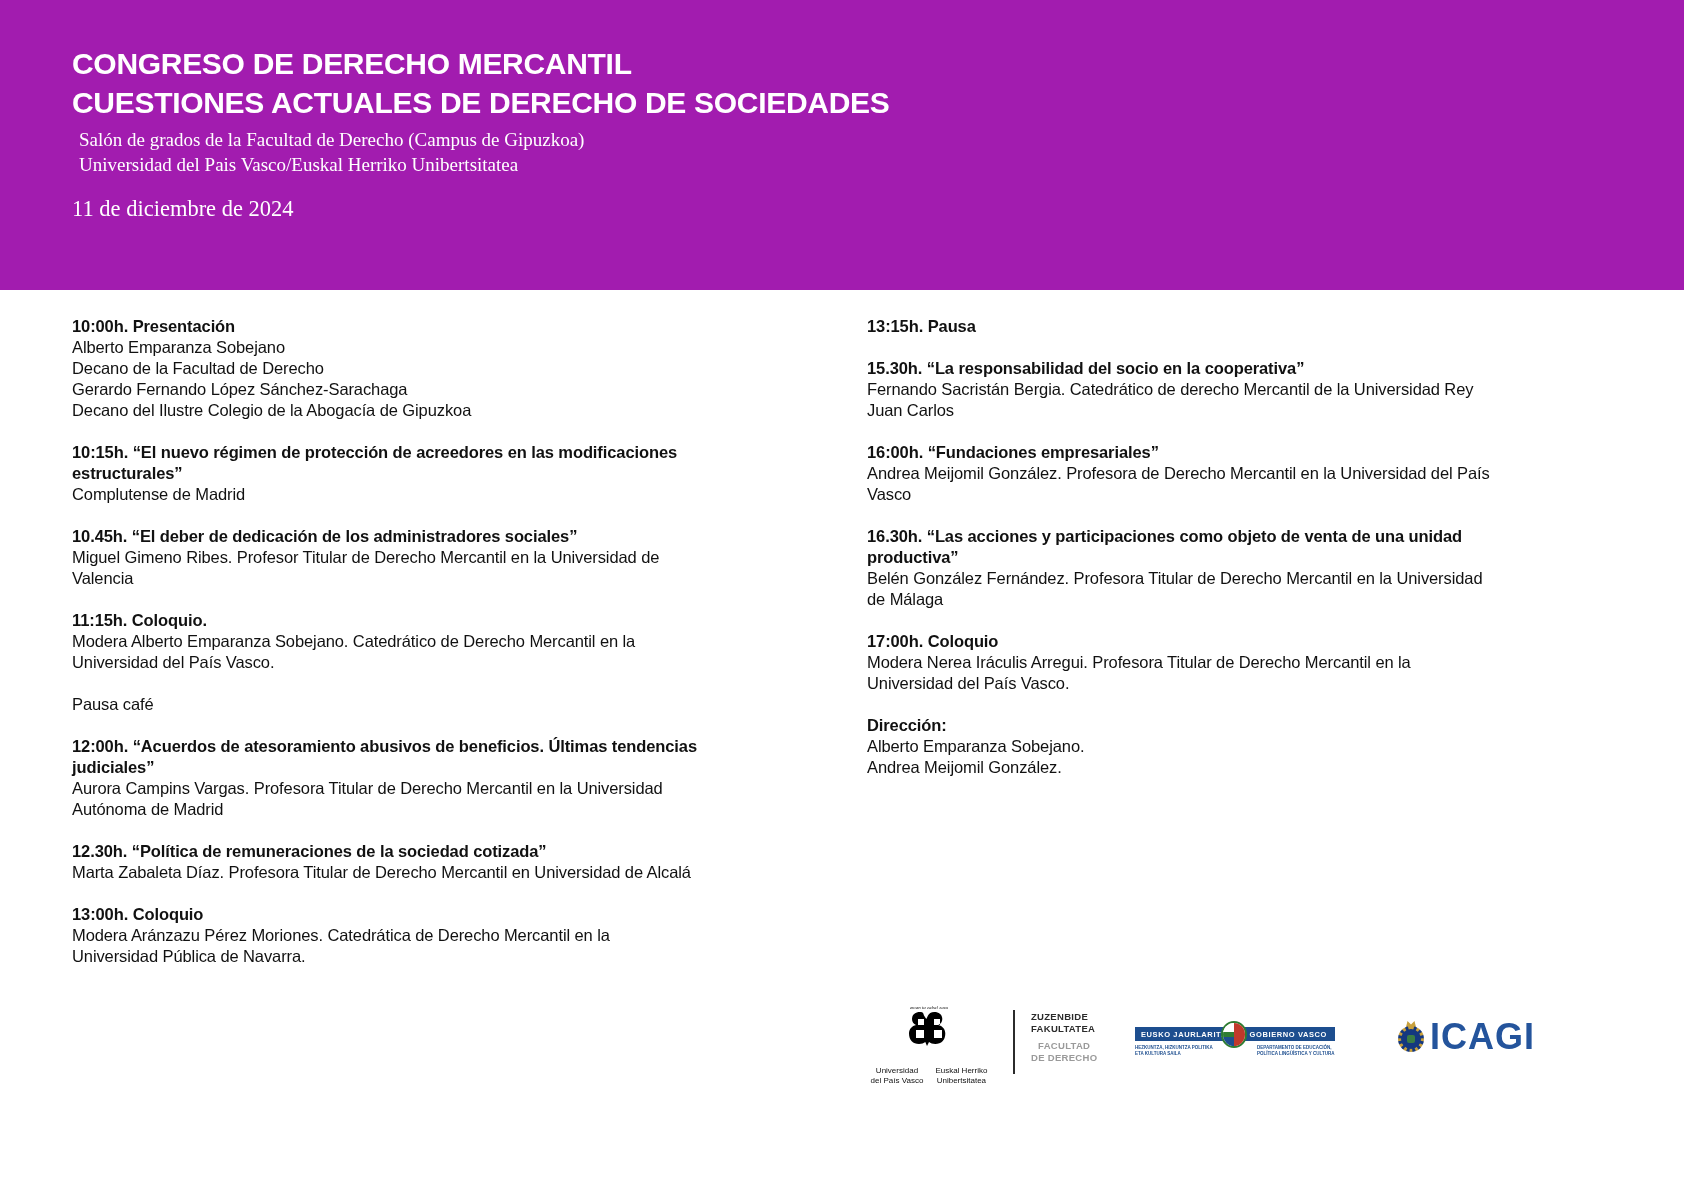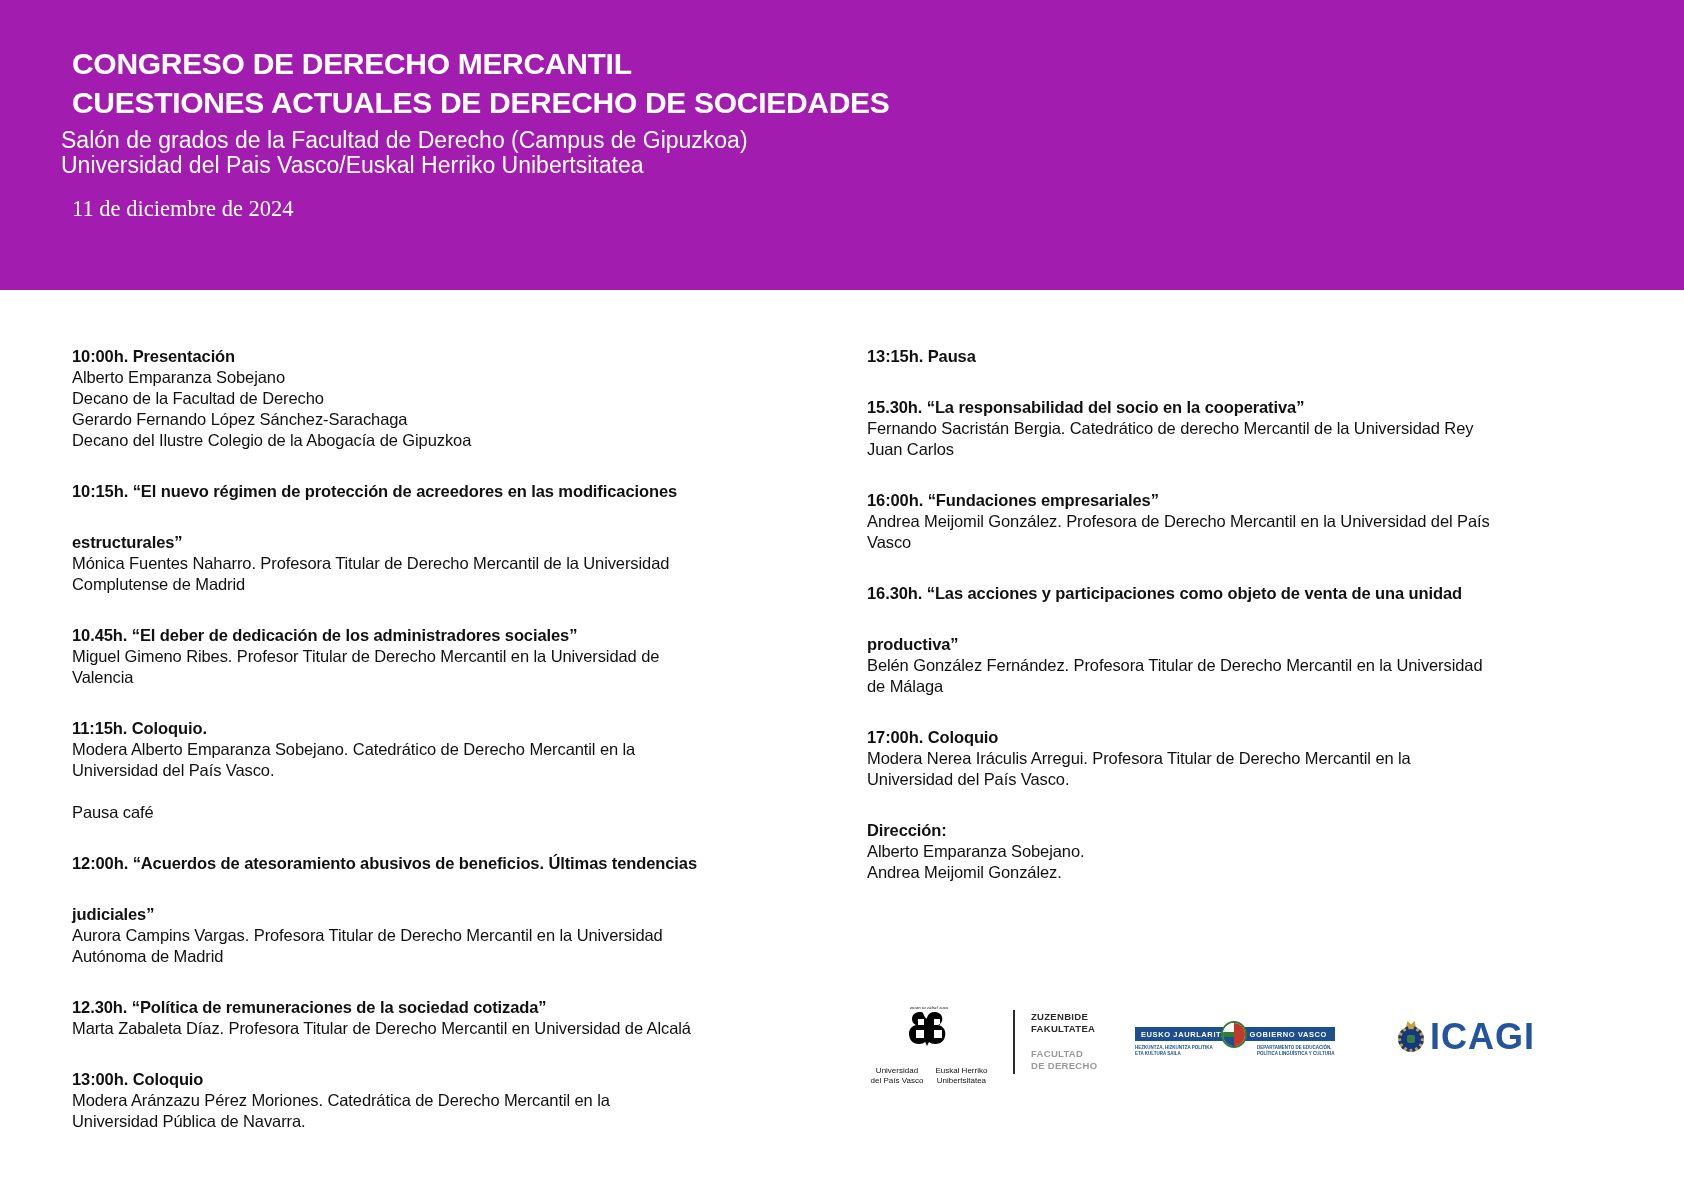--- a/index.html
+++ b/index.html
@@ -3,46 +3,46 @@
 <meta charset="utf-8">
 <style>
   html,body{margin:0;padding:0;background:#ffffff;}
   #page{position:relative;width:1684px;height:1191px;background:#ffffff;overflow:hidden;
         font-family:"Liberation Sans",sans-serif;color:#111;}
 
   
   #banner{position:absolute;left:0;top:0;width:1684px;height:290px;background:#8e1212;color:#fff;}
   #banner .title{position:absolute;left:72px;top:44px;font-weight:700;font-size:30px;line-height:39px;
                  letter-spacing:-0.3px;white-space:nowrap;}
-  #banner .venue{position:absolute;left:61px;top:128px;font-family:Liberation Sans, sans-serif;
-                 font-size:23px;line-height:24.5px;white-space:nowrap;}
+  #banner .venue{position:absolute;left:79px;top:128px;font-family:Liberation Serif, serif;
+                 font-size:19px;line-height:24.5px;white-space:nowrap;}
   #banner .date{position:absolute;left:72px;top:196px;font-family:"Liberation Serif",serif;
                 font-size:22.5px;white-space:nowrap;}
 
   
   .col{position:absolute;top:316px;font-size:16.5px;line-height:21px;letter-spacing:-0.1px;}
   #col-left{left:72px;width:712px;}
   #col-right{left:867px;width:716px;}
   .block{margin:0 0 21px 0;}
   .line{white-space:nowrap;}
-  .line.bold{font-weight:700;margin-top:30px;}
+  .line.bold{font-weight:700;}
 
   
   .fgroup{position:absolute;}
   
   #upv{left:860px;top:1005px;width:138px;text-align:center;}
   #upv .motto{font-size:5px;font-family:"Liberation Serif",serif;font-style:italic;color:#111;line-height:6px;}
   #upv .mark{margin:1px auto 0 auto;display:block;}
   #upv .names{display:flex;justify-content:center;gap:12px;margin-top:18px;font-size:8px;line-height:9.5px;color:#111;}
   
   #logo-divider{left:1013px;top:1010px;width:2px;height:64px;background:#2b2b2b;}
   
   #faculty{left:1031px;top:1011px;font-size:9.5px;line-height:11.5px;letter-spacing:0.3px;}
   #faculty .eu{color:#2b2b2b;font-weight:700;}
-  #faculty .es{color:#9a9a9a;margin-top:14px;font-weight:700;}
+  #faculty .es{color:#9a9a9a;margin-top:6px;font-weight:700;text-align:center;}
   
   #gv{left:1135px;top:1020px;width:210px;height:42px;}
   #gv .bar{position:absolute;left:0;top:7px;width:200px;height:14px;background:#1d4e8f;
            display:flex;justify-content:space-between;align-items:center;color:#fff;
            font-size:7.5px;font-weight:700;letter-spacing:0.6px;padding:0 8px 0 6px;box-sizing:border-box;white-space:nowrap;}
   #gv .crest{position:absolute;left:86px;top:1px;width:26px;height:27px;border-radius:50%;
              background:#ffffff;border:2.5px solid #2e7d32;box-sizing:border-box;overflow:hidden;}
   #gv .crest .half-l{position:absolute;left:0;top:0;width:50%;height:100%;background:
       linear-gradient(180deg,#ffffff 0 40%,#2e7d32 40% 60%,#1d4e8f 60% 100%);}
   #gv .crest .half-r{position:absolute;right:0;top:0;width:50%;height:100%;background:#c0392b;}
@@ -80,21 +80,20 @@
       <div class="block">
         <div class="line bold">10:00h. Presentación</div>
         <div class="line">Alberto Emparanza Sobejano</div>
         <div class="line">Decano de la Facultad de Derecho</div>
         <div class="line">Gerardo Fernando López Sánchez-Sarachaga</div>
         <div class="line">Decano del Ilustre Colegio de la Abogacía de Gipuzkoa</div>
       </div>
       <div class="block">
         <div class="line bold">10:15h. “El nuevo régimen de protección de acreedores en las modificaciones</div>
         <div class="line bold">estructurales”</div>
-        <div class="line">Mónica Fuentes Naharro. Profesora Titular de Derecho Mercantil de la Universidad</div>
         <div class="line">Complutense de Madrid</div>
       </div>
       <div class="block">
         <div class="line bold">10.45h. “El deber de dedicación de los administradores sociales”</div>
         <div class="line">Miguel Gimeno Ribes. Profesor Titular de Derecho Mercantil en la Universidad de</div>
         <div class="line">Valencia</div>
       </div>
       <div class="block">
         <div class="line bold">11:15h. Coloquio.</div>
         <div class="line">Modera Alberto Emparanza Sobejano. Catedrático de Derecho Mercantil en la</div>

